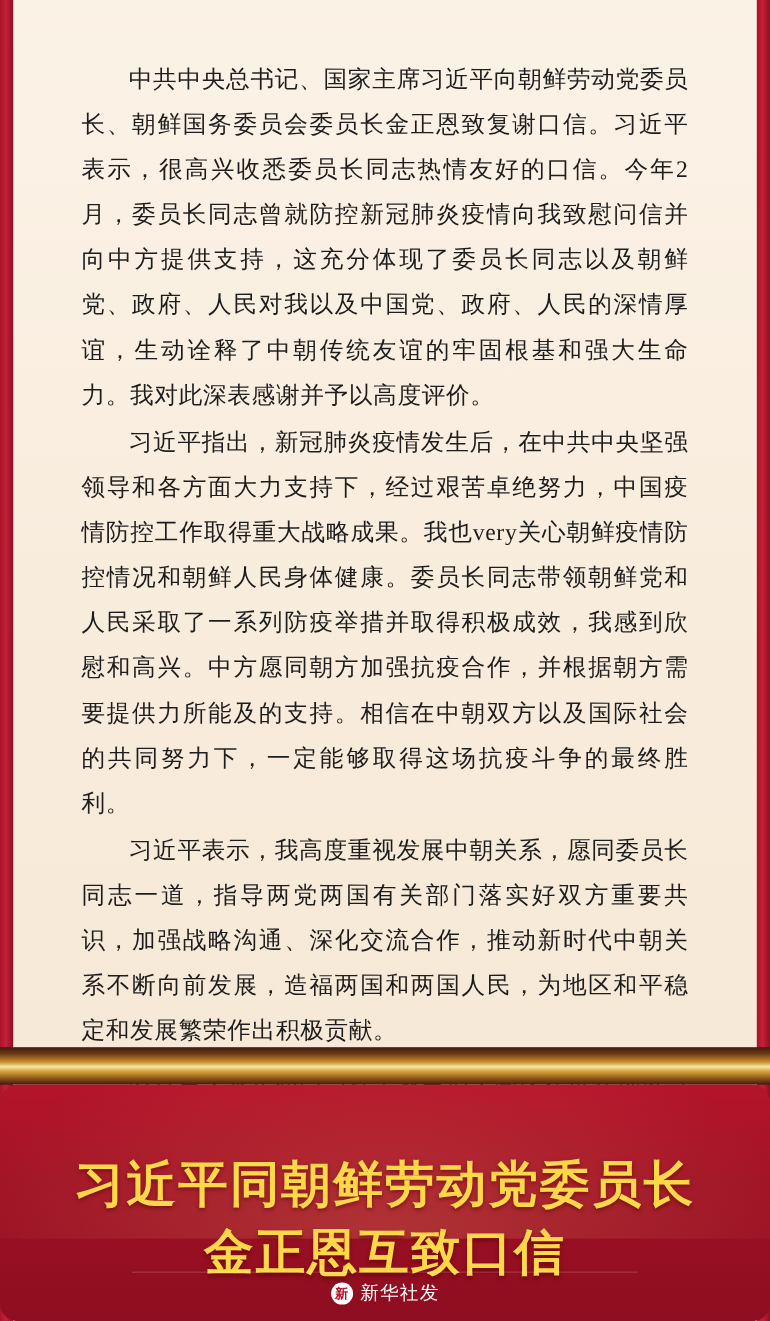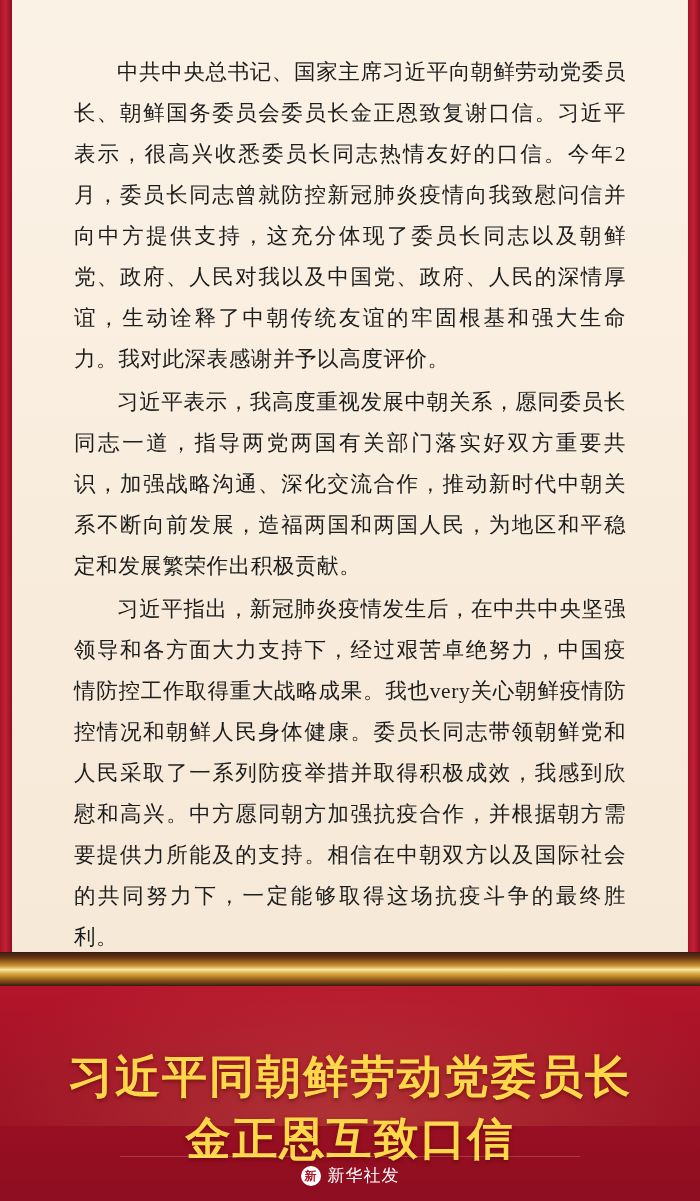--- a/index.html
+++ b/index.html
@@ -63,20 +63,21 @@
   }
 
   .banner {
     position: absolute;
     left: 0;
     right: 0;
     top: 986px;
     bottom: 0;
     background: linear-gradient(180deg, #b5152b 0%, #a01125 40%, #8e0d20 100%);
     overflow: hidden;
+    border-radius: 16px;
   }
   .banner::before {
     content: "";
     position: absolute;
     left: -10%;
     top: -40px;
     width: 120%;
     height: 180px;
     background: radial-gradient(ellipse at 50% 100%, rgba(255,180,120,0.22) 0%, rgba(255,120,60,0.0) 70%);
     pointer-events: none;
@@ -141,22 +142,22 @@
 </head>
 <body>
 
 <div class="poster">
 
   <div class="edge left"></div>
   <div class="edge right"></div>
 
   <div class="article">
     <p>中共中央总书记、国家主席习近平向朝鲜劳动党委员长、朝鲜国务委员会委员长金正恩致复谢口信。习近平表示，很高兴收悉委员长同志热情友好的口信。今年2月，委员长同志曾就防控新冠肺炎疫情向我致慰问信并向中方提供支持，这充分体现了委员长同志以及朝鲜党、政府、人民对我以及中国党、政府、人民的深情厚谊，生动诠释了中朝传统友谊的牢固根基和强大生命力。我对此深表感谢并予以高度评价。</p>
+    <p>习近平指出，新冠肺炎疫情发生后，在中共中央坚强领导和各方面大力支持下，经过艰苦卓绝努力，中国疫情防控工作取得重大战略成果。我也very关心朝鲜疫情防控情况和朝鲜人民身体健康。委员长同志带领朝鲜党和人民采取了一系列防疫举措并取得积极成效，我感到欣慰和高兴。中方愿同朝方加强抗疫合作，并根据朝方需要提供力所能及的支持。相信在中朝双方以及国际社会的共同努力下，一定能够取得这场抗疫斗争的最终胜利。</p>
     <p>习近平表示，我高度重视发展中朝关系，愿同委员长同志一道，指导两党两国有关部门落实好双方重要共识，加强战略沟通、深化交流合作，推动新时代中朝关系不断向前发展，造福两国和两国人民，为地区和平稳定和发展繁荣作出积极贡献。</p>
-    <p>习近平指出，新冠肺炎疫情发生后，在中共中央坚强领导和各方面大力支持下，经过艰苦卓绝努力，中国疫情防控工作取得重大战略成果。我也very关心朝鲜疫情防控情况和朝鲜人民身体健康。委员长同志带领朝鲜党和人民采取了一系列防疫举措并取得积极成效，我感到欣慰和高兴。中方愿同朝方加强抗疫合作，并根据朝方需要提供力所能及的支持。相信在中朝双方以及国际社会的共同努力下，一定能够取得这场抗疫斗争的最终胜利。</p>
     <p>5月7日，金正恩向习近平致口信，高度评价并祝贺习近平总书记领导中国党和人民在前所未有的新冠肺炎疫情防控阻击战中取得辉煌成就和巨大胜利，表示坚信在习近平总书记的领导下，中国共产党和中国人民一定能够不断巩固扩大战果，取得最后胜利。希望习近平总书记同志保重身体，并向中国共产党全体党员致以战斗问候，祝愿朝中两党关系日益密切、健康发展。</p>
   </div>
 
   <div class="gold-band"></div>
 
   <div class="banner">
     <div class="banner-title">
       <span class="line1">习近平同朝鲜劳动党委员长</span>
       <span class="line2">金正恩互致口信</span>
     </div>

